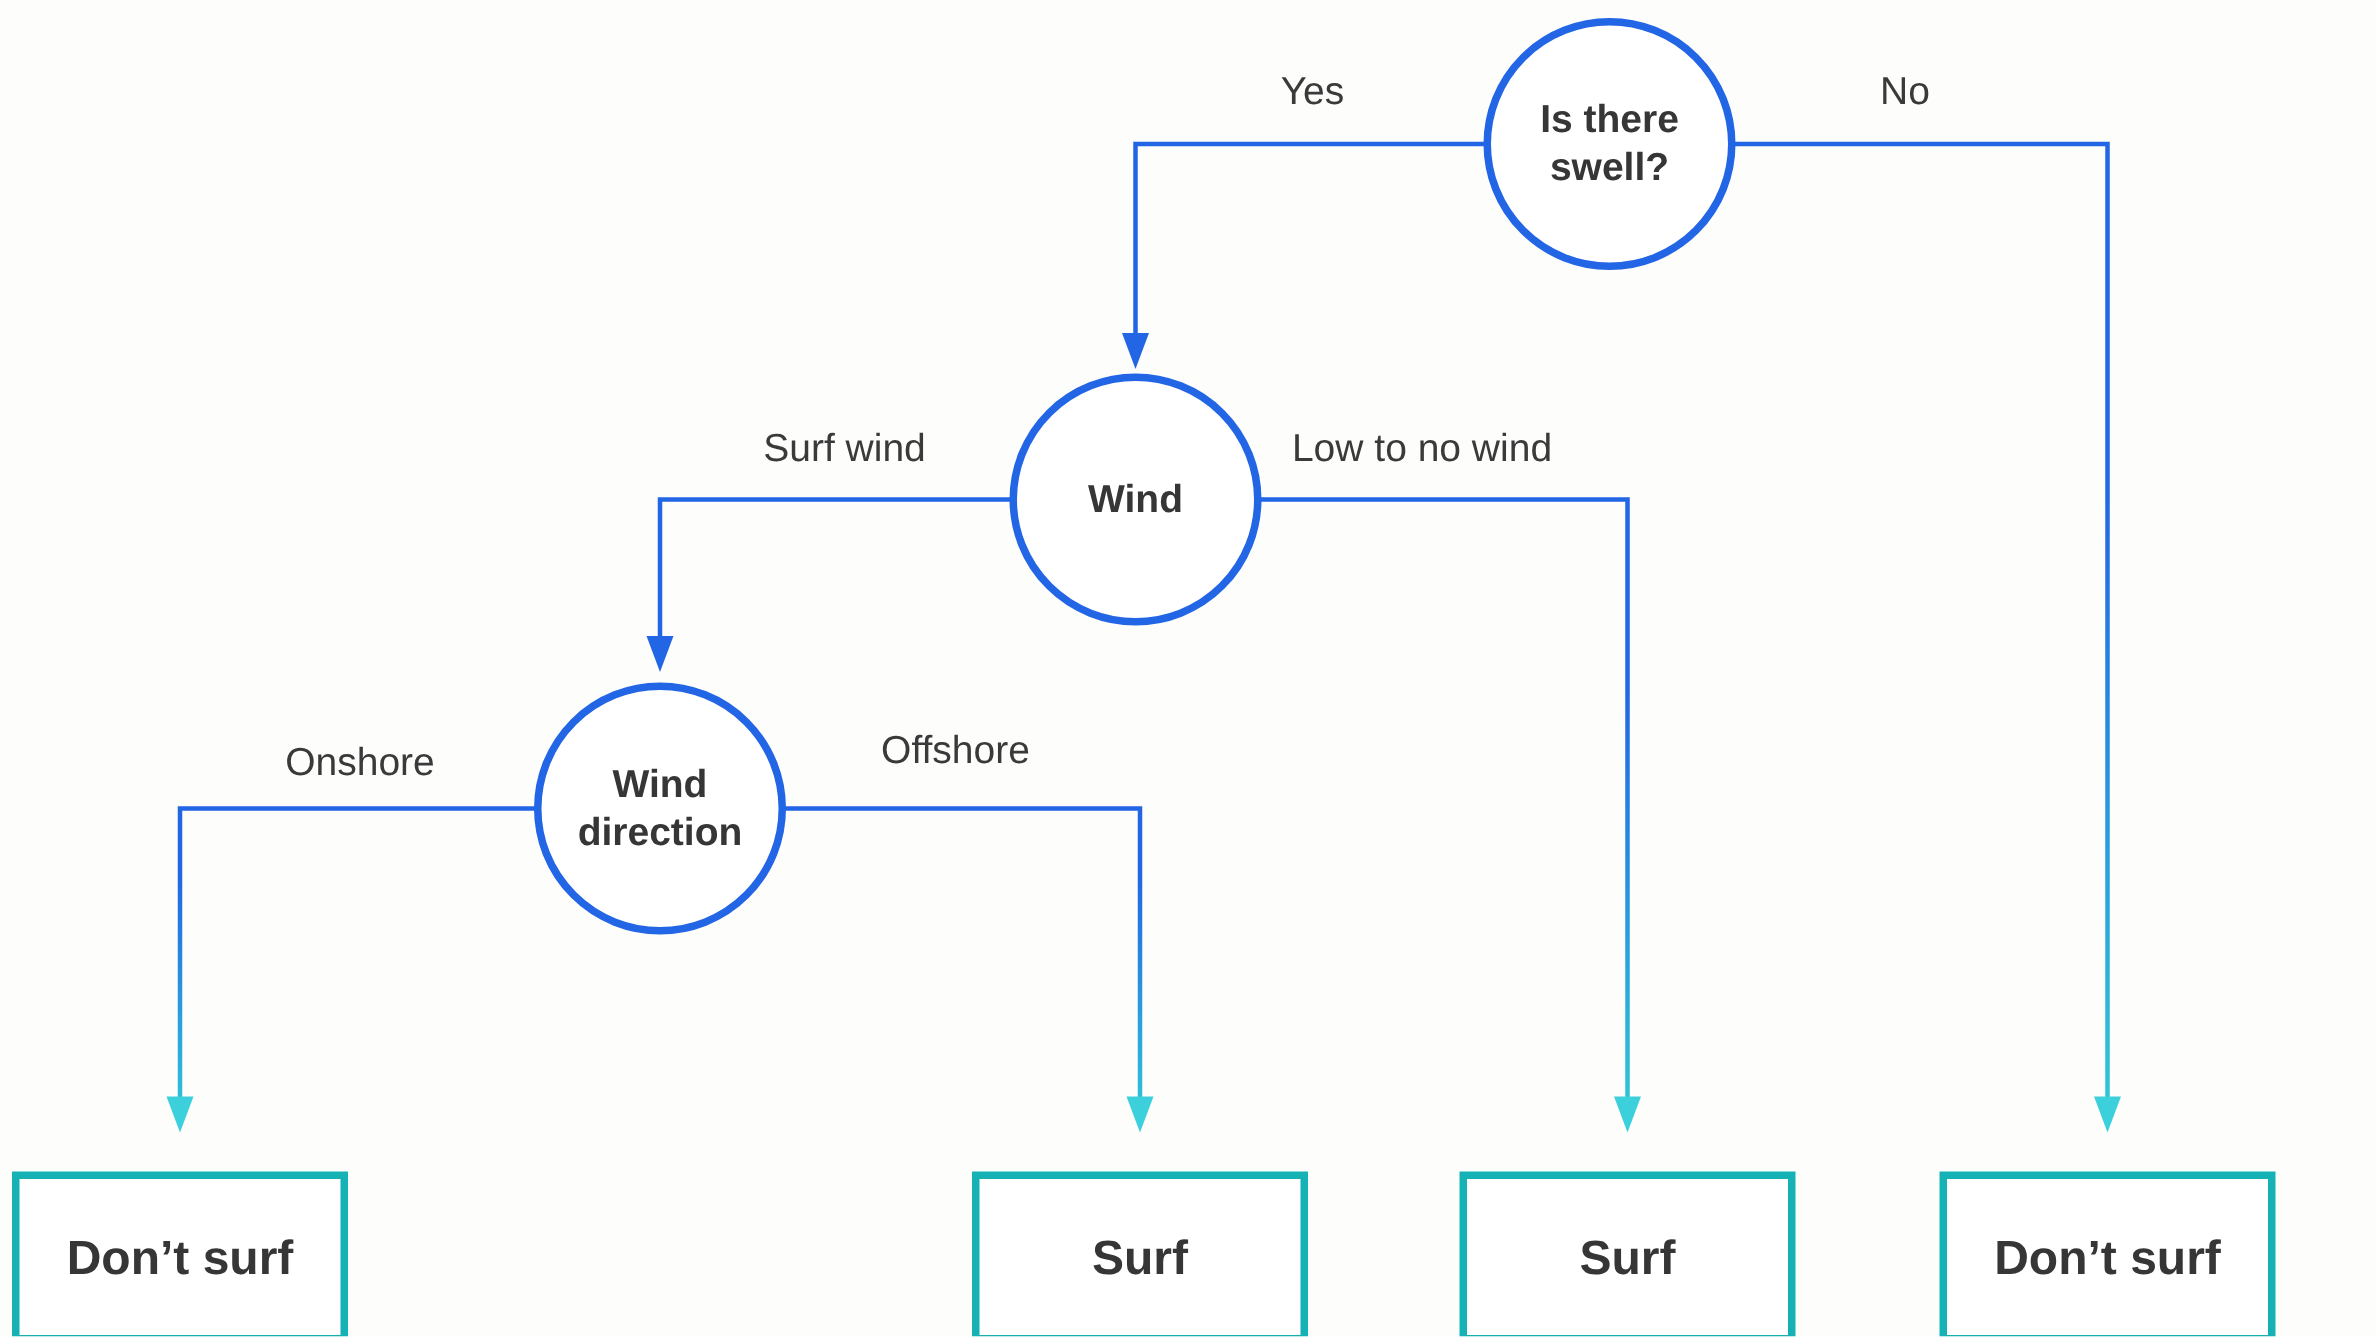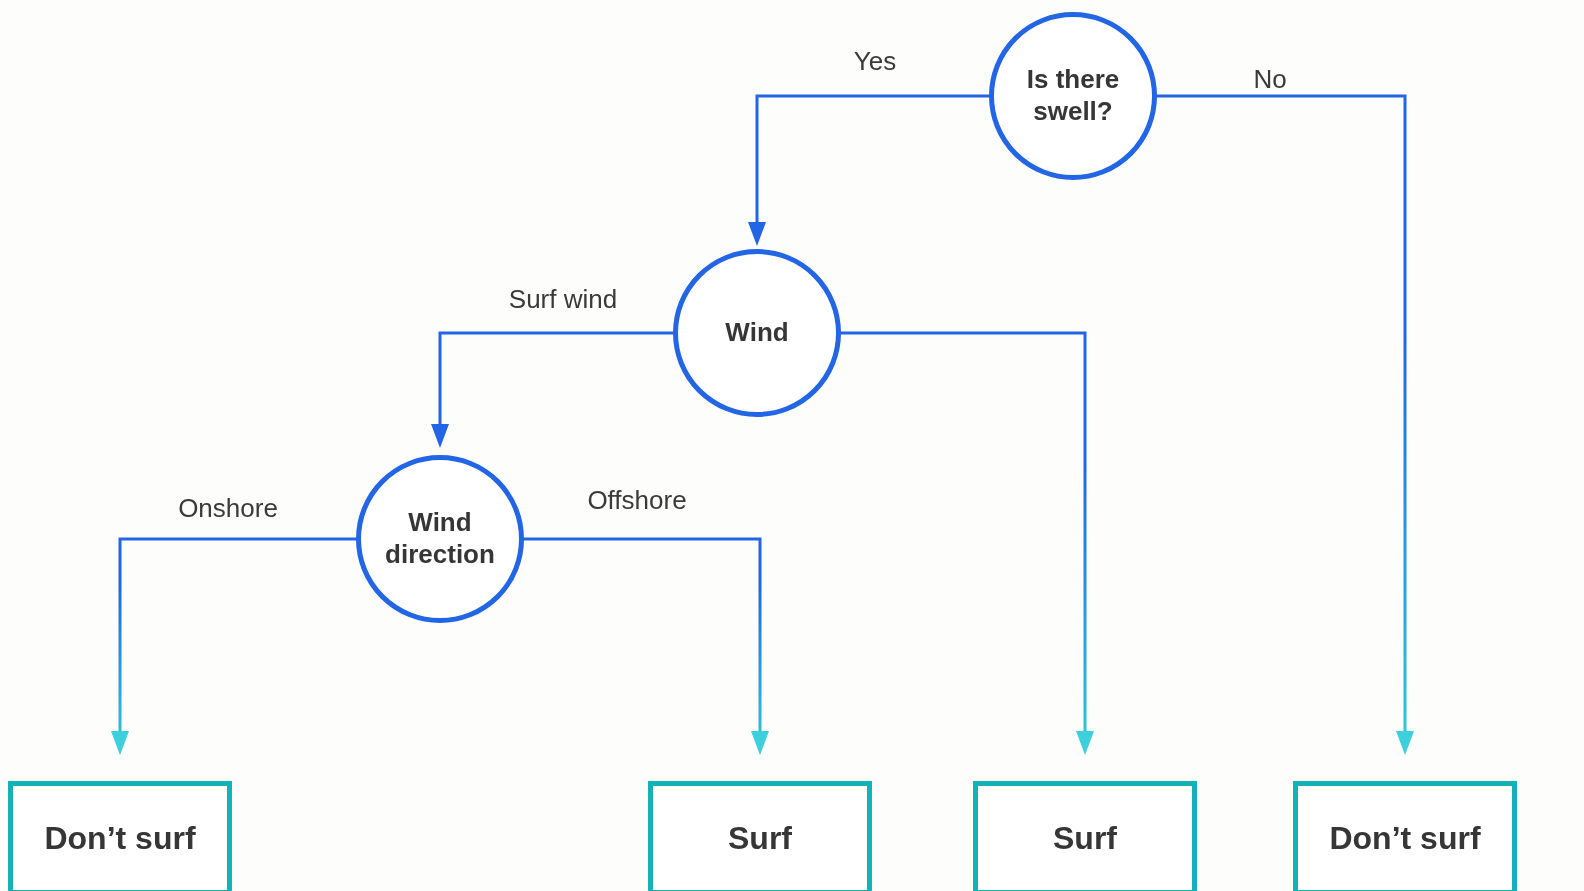--- a/index.html
+++ b/index.html
@@ -67,24 +67,24 @@
   .node-swell   { left: 989px; top: 12px; }
   .node-wind    { left: 673px; top: 249px; }
   .node-winddir { left: 356px; top: 455px; }
   
   .leaf-1 { left: 8px;    top: 757px; }
   .leaf-2 { left: 648px;  top: 757px; }
   .leaf-3 { left: 973px;  top: 757px; }
   .leaf-4 { left: 1293px; top: 757px; }
   
   .lbl-yes      { left: 875px;  top: 61px; }
-  .lbl-no       { left: 1270px; top: 61px; margin-top: 18px; }
+  .lbl-no       { left: 1270px; top: 61px; }
   .lbl-highwind { left: 563px;  top: 299px; }
   .lbl-lowwind  { left: 948px;  top: 299px; }
-  .lbl-onshore  { left: 228px;  top: 508px; }
+  .lbl-onshore  { left: 240px;  top: 508px; }
   .lbl-offshore { left: 637px;  top: 500px; }
 </style>
 </head>
 <body>
 
 <div class="canvas">
 
   <svg class="connector-layer" viewBox="0 0 1584 891" xmlns="http://www.w3.org/2000/svg">
     <defs>
       <linearGradient id="g-no" gradientUnits="userSpaceOnUse" x1="0" y1="96" x2="0" y2="750">
@@ -131,20 +131,21 @@
     <span>Wind</span>
   </div>
   <div class="node-circle node-winddir">
     <span>Wind
 direction</span>
   </div>
 
   <div class="edge-label lbl-yes">Yes</div>
   <div class="edge-label lbl-no">No</div>
   <div class="edge-label lbl-highwind">Surf wind</div>
+  <div class="edge-label lbl-lowwind">Low to no wind</div>
   <div class="edge-label lbl-onshore">Onshore</div>
   <div class="edge-label lbl-offshore">Offshore</div>
 
   <div class="leaf-box leaf-1">
     <span>Don’t surf</span>
   </div>
   <div class="leaf-box leaf-2">
     <span>Surf</span>
   </div>
   <div class="leaf-box leaf-3">

